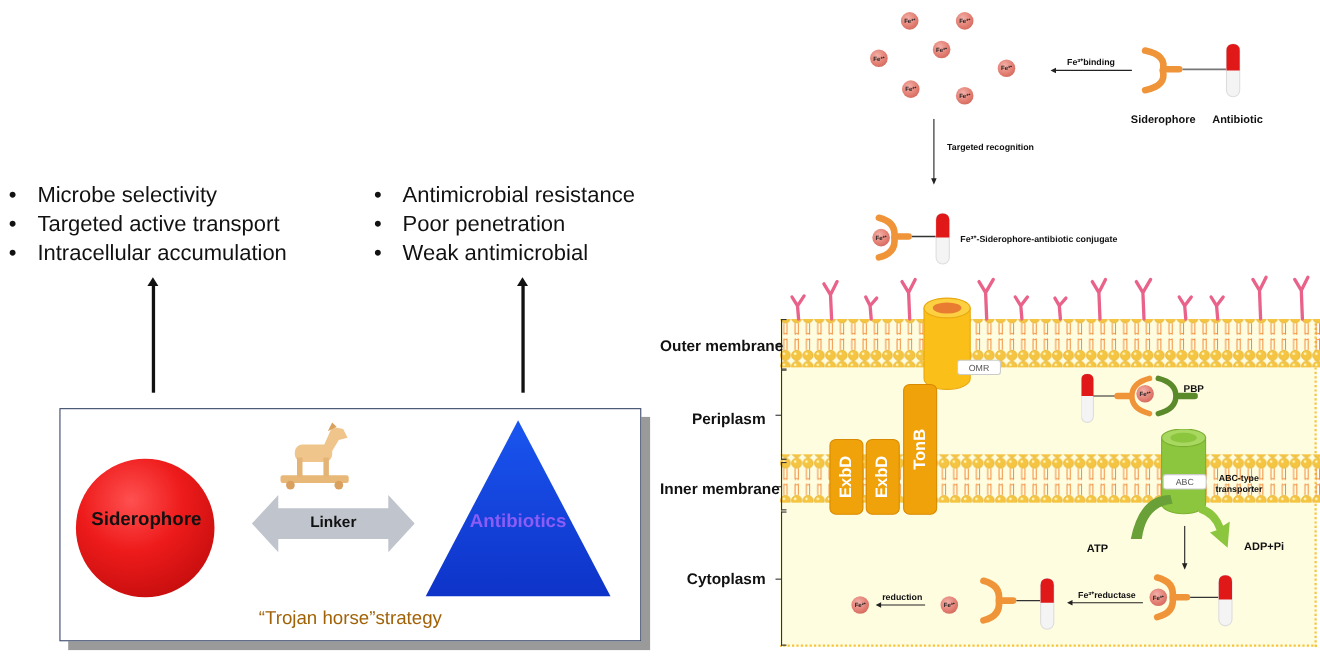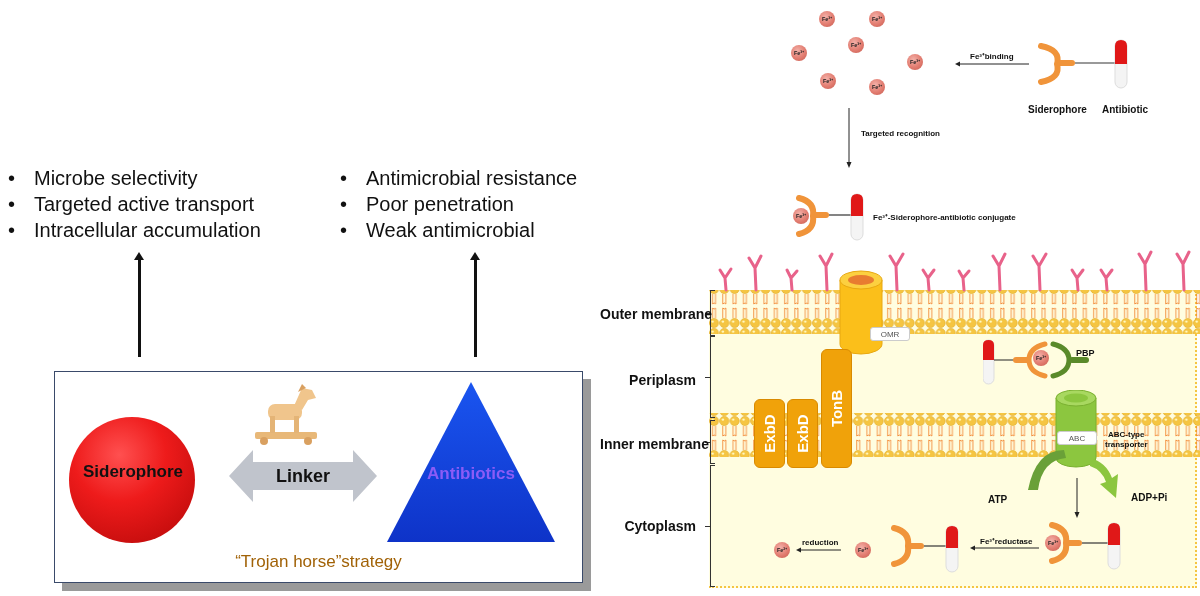--- a/index.html
+++ b/index.html
@@ -7,21 +7,21 @@
   .abs { position:absolute; }
   .bullets { list-style:none; margin:0; padding:0; font-size:20px; color:#111; line-height:26px; }
   .bullets li { position:relative; padding-left:34px; white-space:nowrap; }
   .bullets li::before { content:"•"; position:absolute; left:8px; top:0; }
   .up-arrow { width:3px; background:#111; }
   .up-arrow::before { content:""; position:absolute; left:-4px; top:-6px; border-left:5.5px solid transparent; border-right:5.5px solid transparent; border-bottom:8px solid #111; }
   .trojan-box { left:54px; top:371px; width:527px; height:210px; background:#fff; border:1.5px solid #3a4a6a; box-shadow:8px 8px 0 #9a9a9a; }
   .sphere { width:126px; height:126px; border-radius:50%; background:radial-gradient(circle at 40% 30%, #ff5050 0%, #ee1b1b 40%, #c20c0c 85%, #a00808 100%); }
   .sphere-label { font-weight:bold; font-size:17px; color:#111; }
   .tri-label { font-weight:bold; font-size:17px; color:#8b5cf6; }
-  .linker-label { font-weight:bold; font-size:18px; color:#111; }
+  .linker-label { font-weight:bold; font-size:14px; color:#111; }
   .strategy { font-size:17px; color:#a16207; }
   .small-label { font-size:8px; color:#111; font-weight:bold; white-space:nowrap; }
   .mid-label { font-size:10px; color:#111; font-weight:bold; white-space:nowrap; }
   .region-label { font-size:14px; color:#111; font-weight:bold; white-space:nowrap; text-align:right; width:96px; }
   .fe { width:16px; height:16px; border-radius:50%; background:radial-gradient(circle at 40% 35%, #f3b0a8 0%, #e27c70 55%, #c45a4e 100%); font-size:5.5px; font-weight:bold; color:#222; display:flex; align-items:center; justify-content:center; }
   .cell { left:709px; top:290px; width:486px; height:296px; background:#fffde0; border-right:2px dotted #f5c542; border-bottom:2px dotted #f5c542; }
   .protein-box { background:#f0a20a; border:1px solid #d98a00; border-radius:6px; color:#fff; font-weight:bold; font-size:15px; display:flex; align-items:center; justify-content:center; }
   .protein-box span { transform:rotate(-90deg); white-space:nowrap; display:block; }
   .tag { background:#fff; border:1px solid #ccc; border-radius:3px; font-size:8px; color:#555; display:flex; align-items:center; justify-content:center; }
   .bracket { border-left:1.5px solid #333; border-top:1.5px solid #333; border-bottom:1.5px solid #333; width:4px; }

